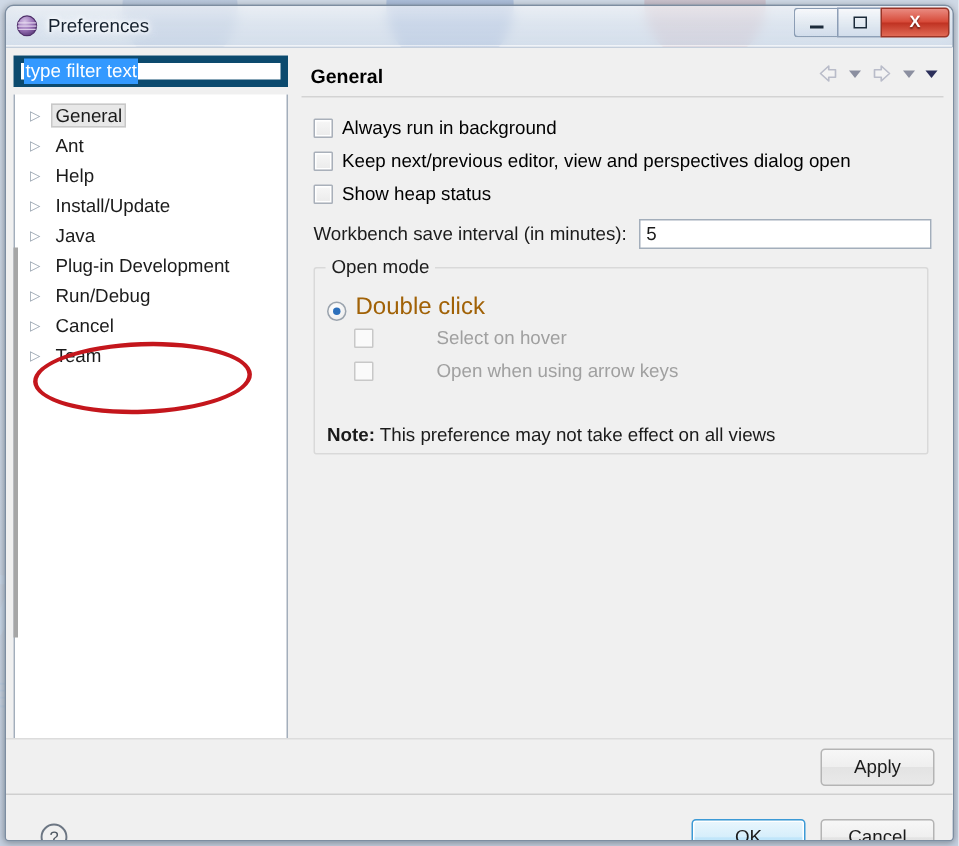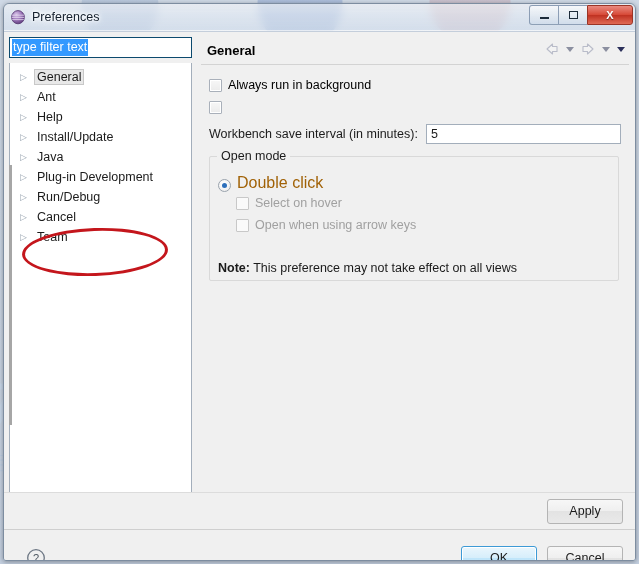--- a/index.html
+++ b/index.html
@@ -145,21 +145,21 @@
   
   #left-panel {
     position: absolute;
     left: 5px; top: 5px;
     width: 188px;
     height: 458px;
   }
   #filter-input {
     width: 183px;
     height: 21px;
-    border: 1px solid #0c4a6e;
+    border: 5px solid #0c4a6e;
     background: #fff;
     font-size: 12.5px;
     font-family: "Liberation Sans", sans-serif;
     padding: 0 2px;
     display: flex;
     align-items: center;
     color: #000;
     outline: none;
   }
   #filter-input .sel {
@@ -275,21 +275,21 @@
     border: 1px solid #a9b0ba;
     background: #f5f5f5;
     margin-right: 6px;
     flex: 0 0 13px;
     border-radius: 1px;
   }
   .chk-box.inner {
     background: linear-gradient(180deg,#f7f7f7,#ebebeb);
     box-shadow: inset 0 0 0 1px #fff;
   }
-  .chk-row.disabled { color: #a0a0a0; }
+  .chk-row.disabled { color: #a0a0a0; gap: 36px; }
   .chk-row.disabled .chk-box {
     border-color: #c8c8c8;
     background: #fafafa;
   }
 
   .field-row {
     display: flex;
     align-items: center;
     height: 24px;
     margin-top: 4px;
@@ -552,22 +552,27 @@
 
         <div id="page-body">
 
           <div class="chk-row">
             <span class="chk-box inner"></span>
             <span>Always run in background</span>
           </div>
 
           <div class="chk-row">
             <span class="chk-box inner"></span>
+            <span>Keep next/previous editor, view and perspectives dialog open</span>
           </div>
 
+          <div class="chk-row">
+            <span class="chk-box inner"></span>
+            <span>Show heap status</span>
+          </div>
 
           <div class="field-row">
             <span>Workbench save interval (in minutes):</span>
             <span id="save-interval-input">5</span>
           </div>
 
           <div id="open-mode-group">
             <span id="open-mode-legend">Open mode</span>
 
             <div class="radio-row">

